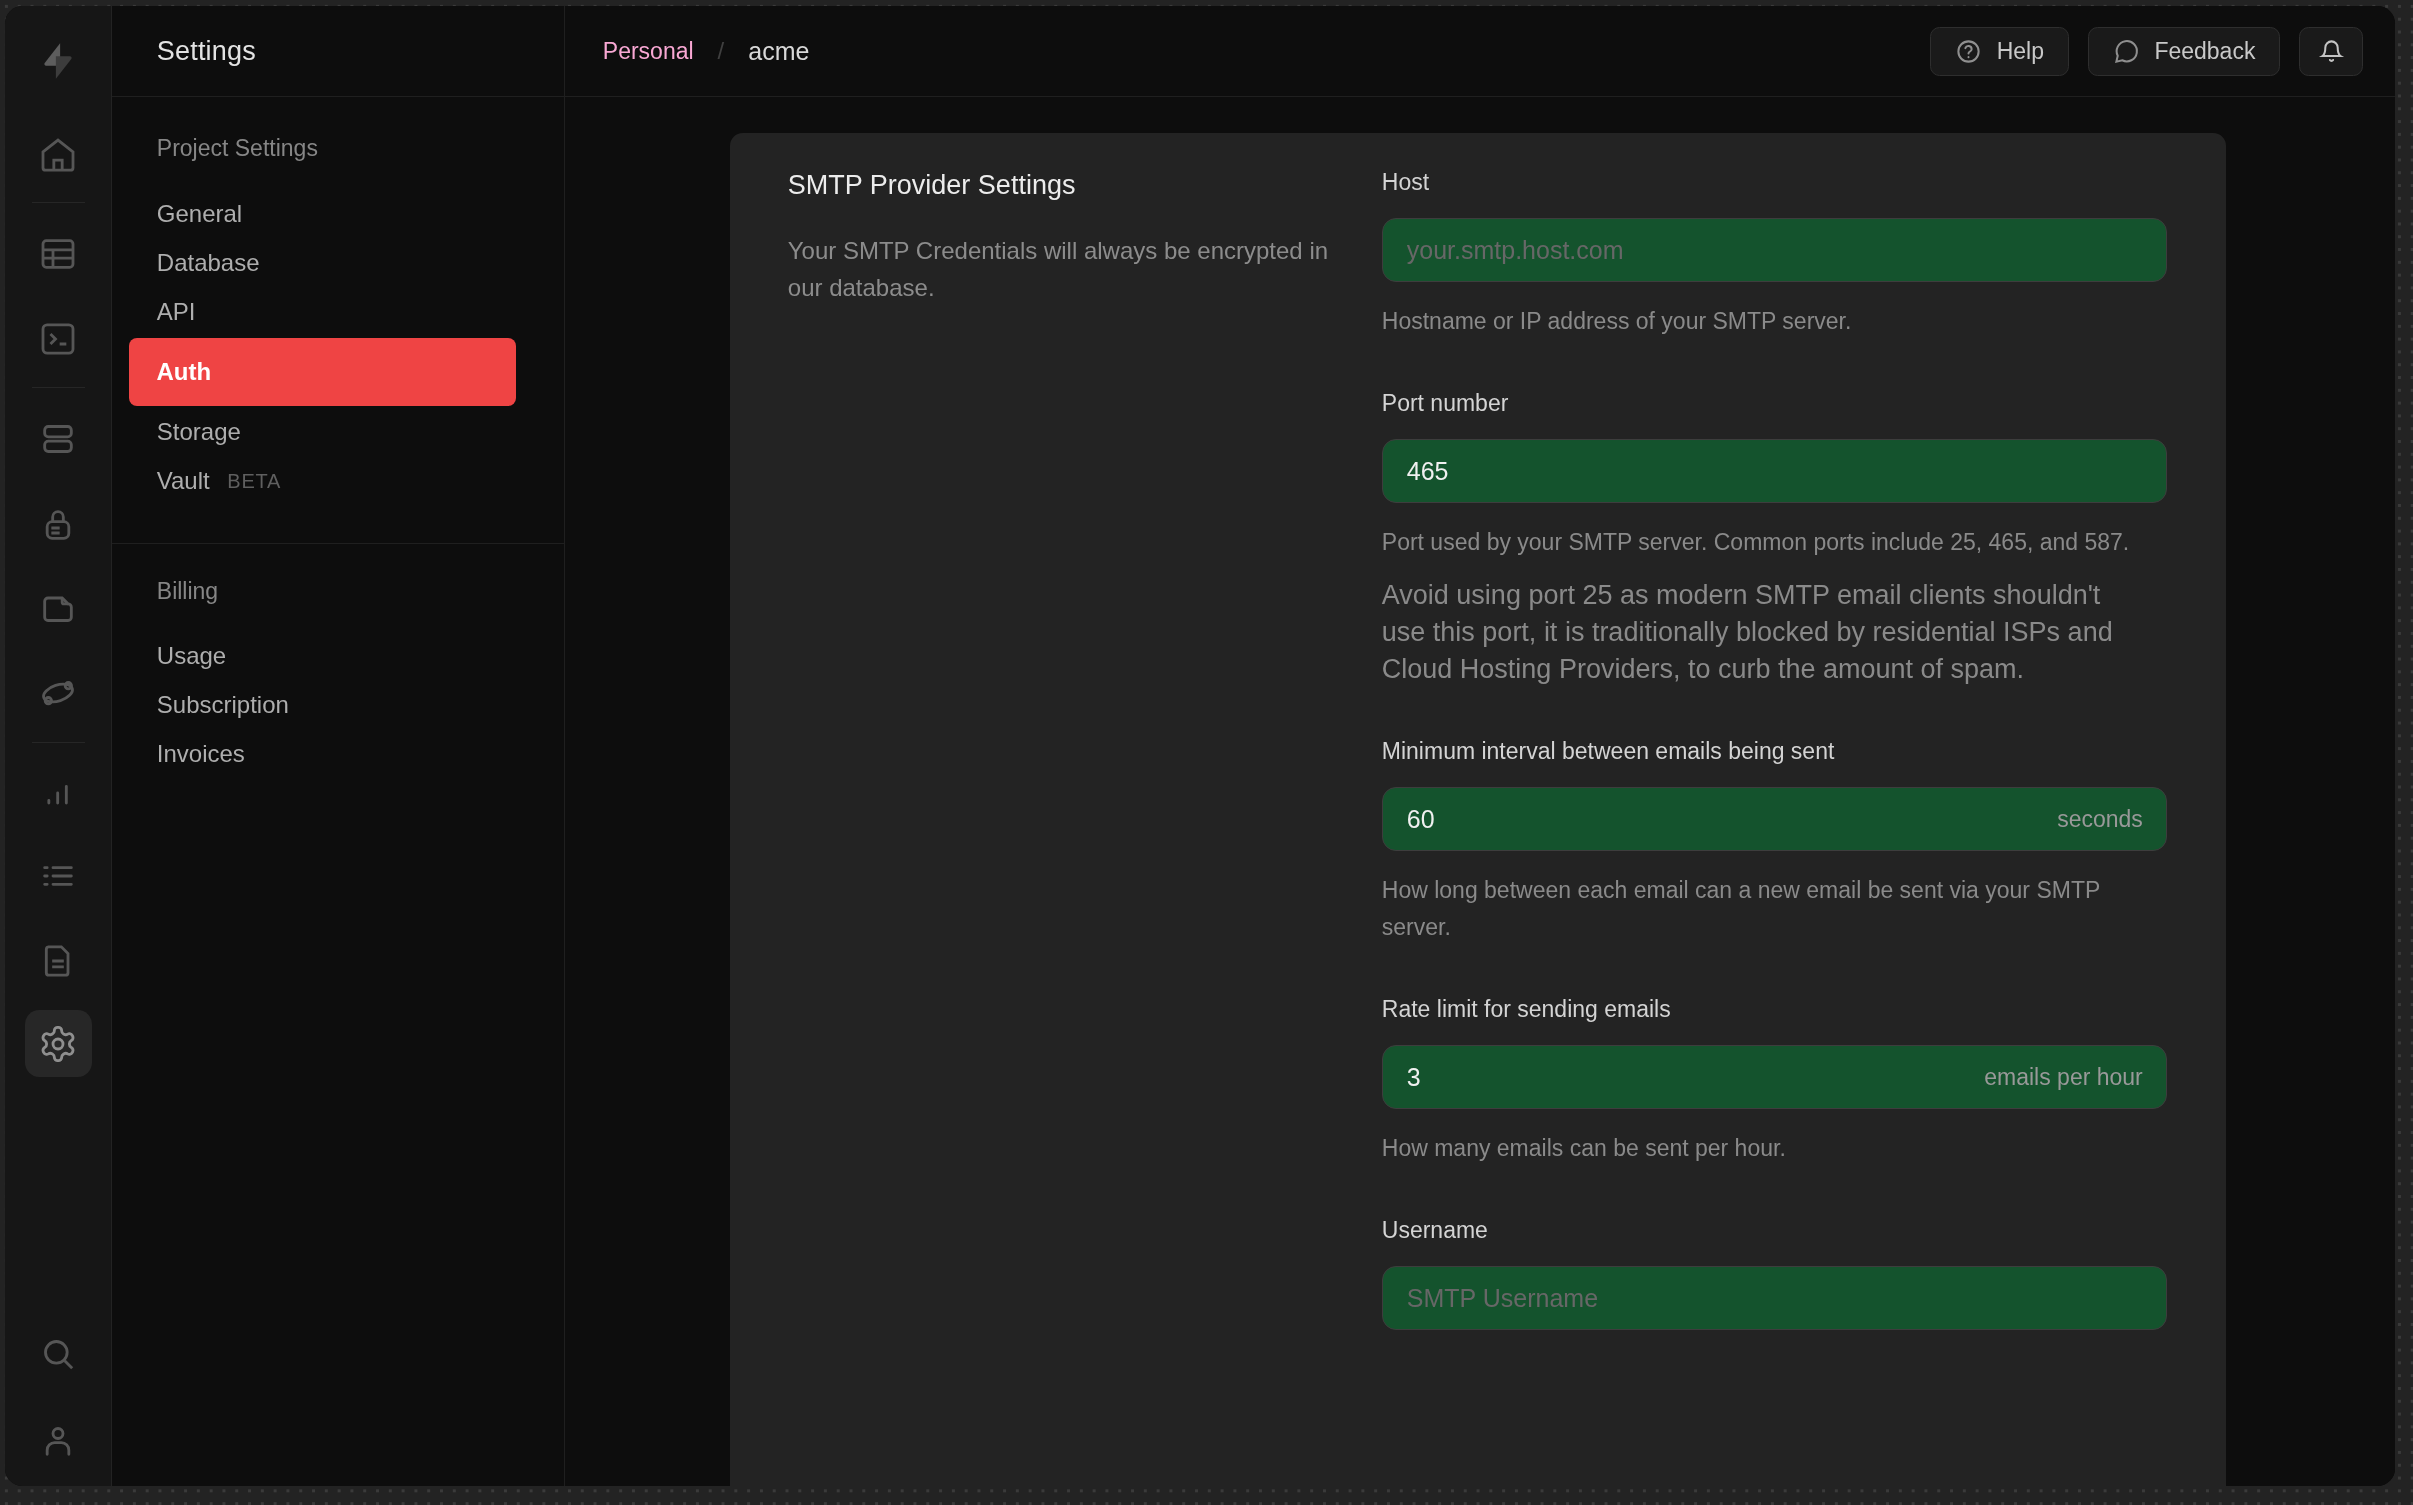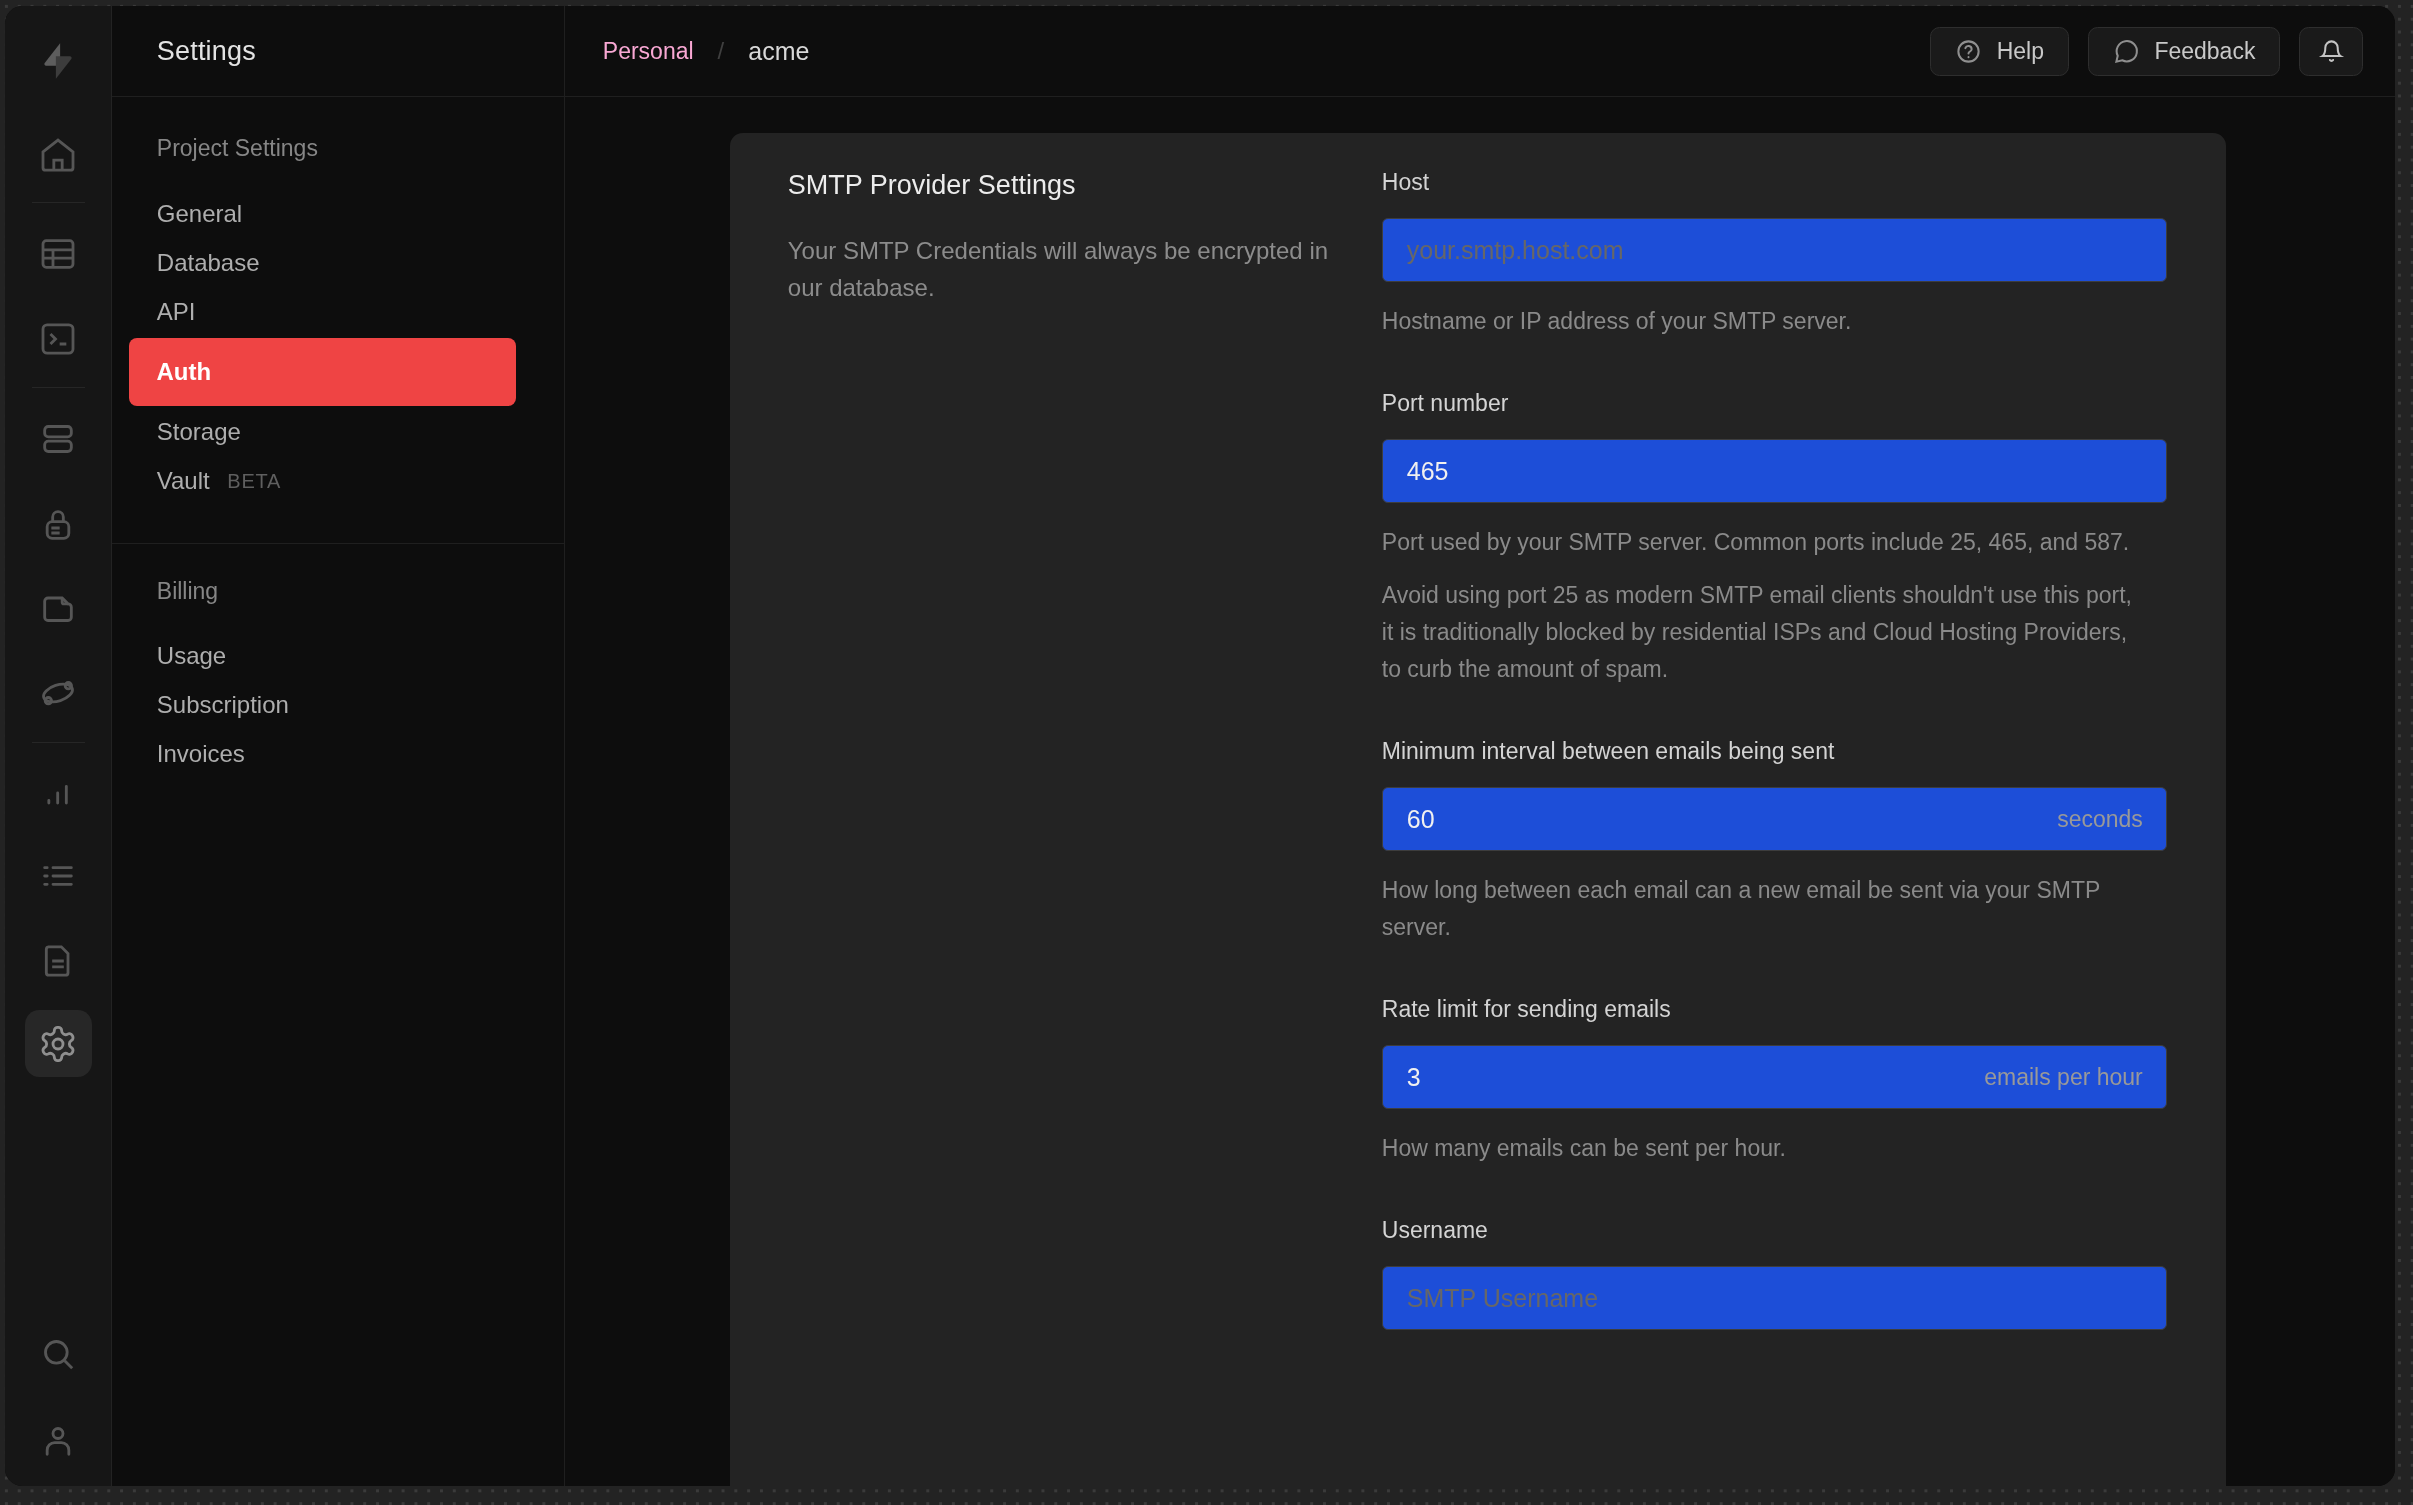--- a/index.html
+++ b/index.html
@@ -73,35 +73,35 @@
   }
   .panel-left{ width:594px; flex:0 0 594px; }
   .panel-title{ font-size:27px; color:#ececec; font-weight:400; line-height:34px; }
   .panel-desc{ margin-top:30px; width:551px; font-size:24px; color:#8c8c8c; line-height:37px; }
   .panel-right{ width:785px; flex:0 0 785px; }
   .field{ margin-top:49px; }
   .field:first-child{ margin-top:0; }
   .f-label{ display:block; font-size:23px; color:#d4d4d4; line-height:29px; }
   .input-wrap{ position:relative; margin-top:21px; }
   .f-input{
-    width:785px; height:64px; background:#1d4ed8; border:0.8px solid #3d3d3d;
-    border-radius:6px; padding:0 144px 0 24px; font-size:25px; color:#f0f0f0;
+    width:785px; height:64px; background:#14532d; border:0.8px solid #3d3d3d;
+    border-radius:14px; padding:0 144px 0 24px; font-size:25px; color:#f0f0f0;
     font-family:"Liberation Sans", sans-serif; outline:none;
   }
   .f-input::placeholder{ color:#676767; }
   .f-suffix{ position:absolute; right:24px; top:0; height:64px;
     display:flex; align-items:center; font-size:23px; color:#999999; }
   .eye-btn{
     position:absolute; right:9.6px; top:6.4px; width:61px; height:51px;
     background:#2d2d2d; border:0.8px solid #4a4a4a; border-radius:8px;
     display:flex; align-items:center; justify-content:center; cursor:pointer;
   }
   .eye-btn svg{ width:29px; height:29px; color:#e8e8e8; }
   .f-helper{ margin-top:21px; width:753px; font-size:23px; color:#8a8a8a; line-height:37px; }
-  .f-note{ margin-top:16px; width:753px; font-size:23px; color:#8a8a8a; line-height:37px; }
+  .f-note{ margin-top:16px; width:753px; font-size:27px; color:#8a8a8a; line-height:37px; }
 </style>
 </head>
 <body>
 
 <div class="window">
 
   <div class="rail">
     <div class="logo">
       <svg width="42" height="42" viewBox="0 0 24 24">
         <path d="M13.2 1.8 4.4 13.1c-.5.7 0 1.6.8 1.6h8z" fill="#5d5d5d"></path>

